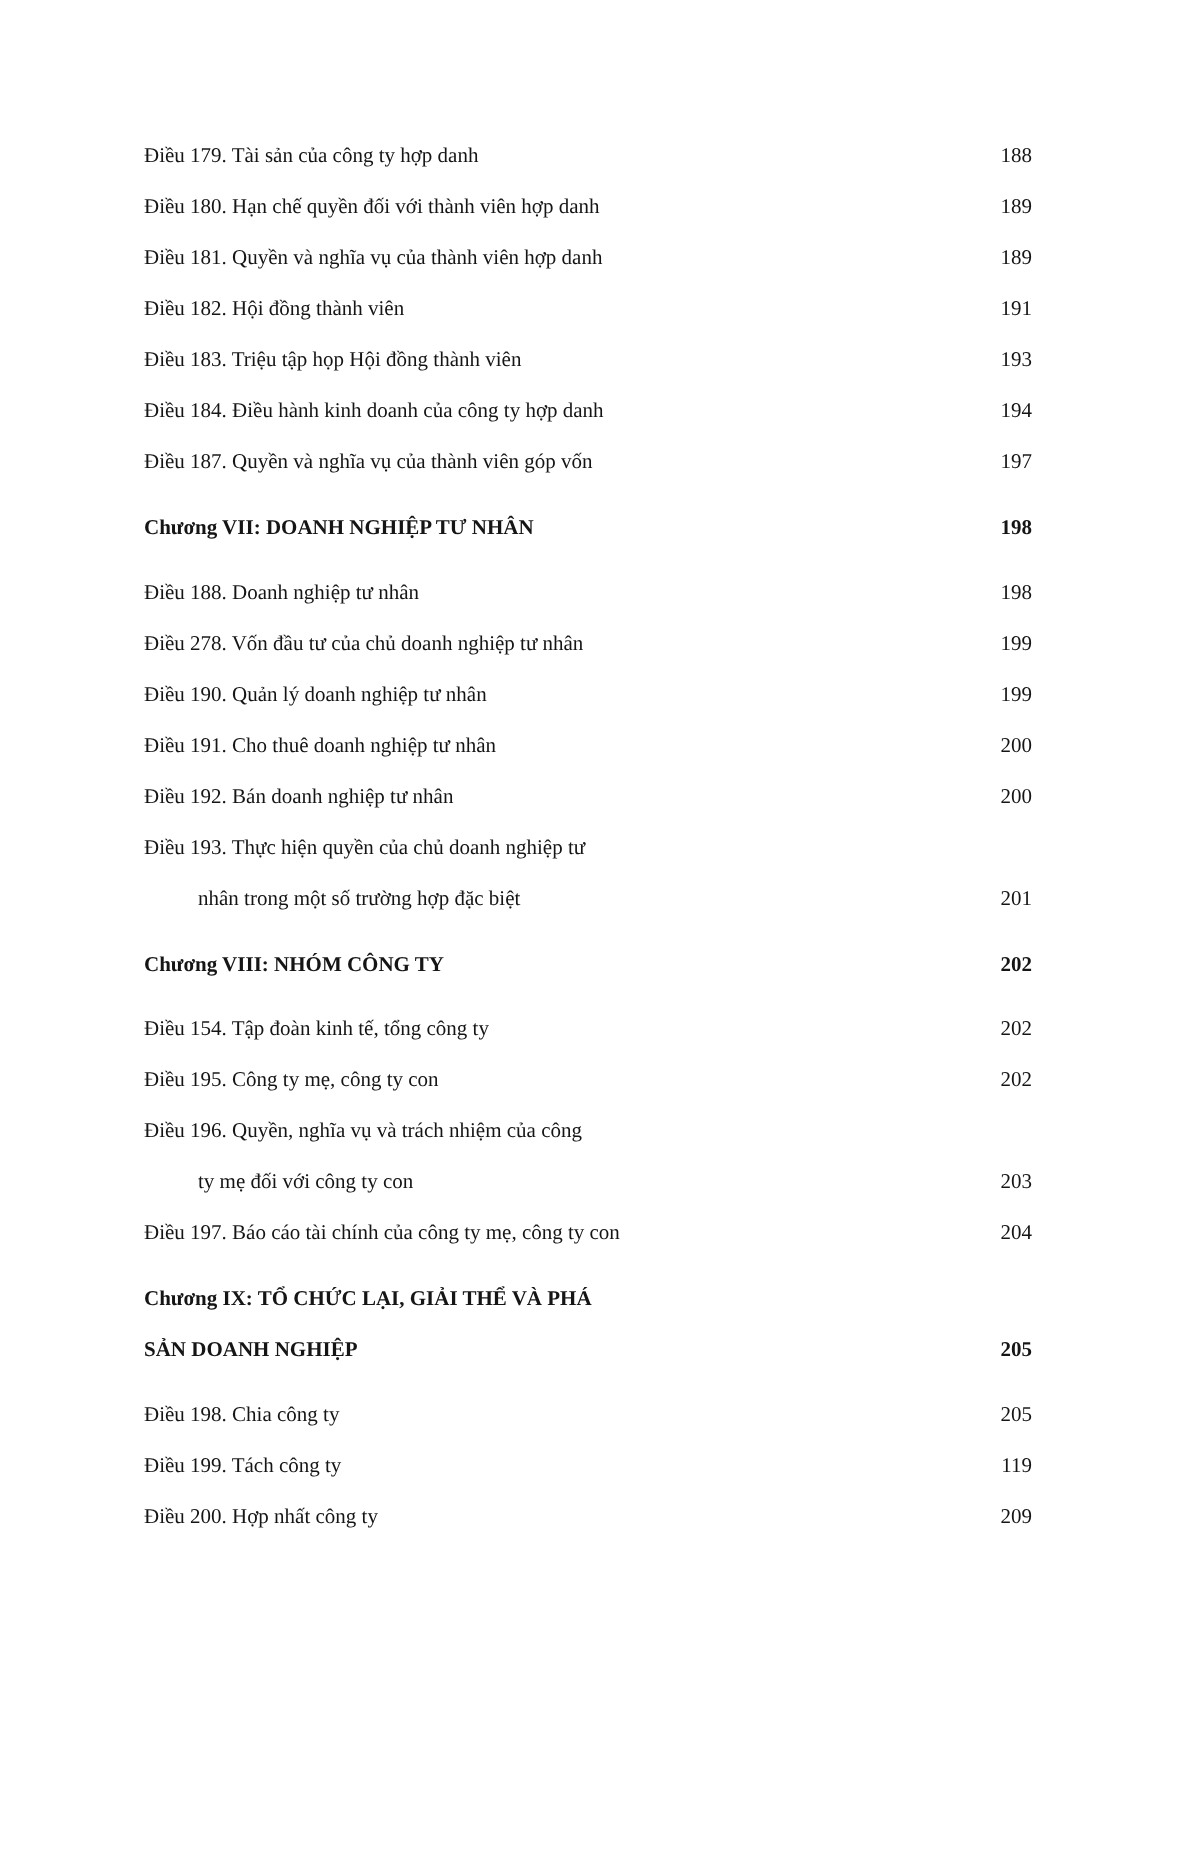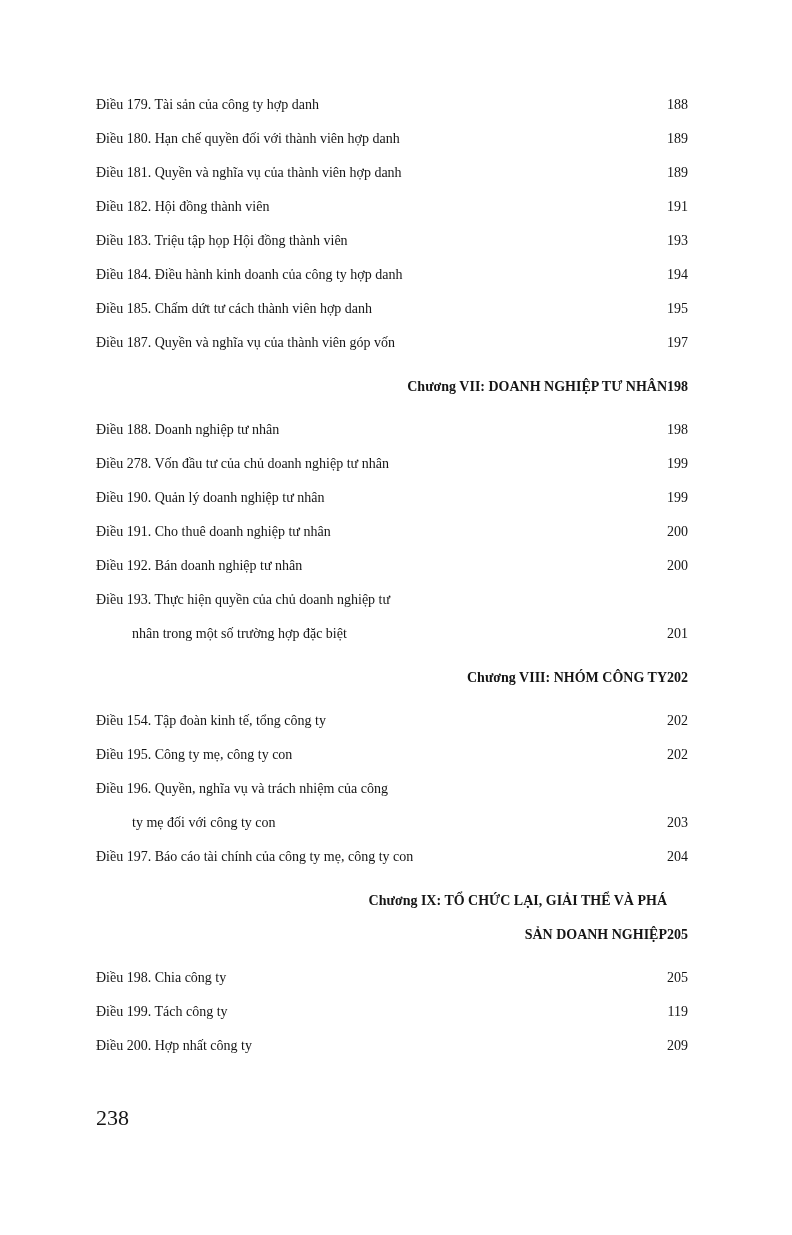--- a/index.html
+++ b/index.html
@@ -31,21 +31,21 @@
   }
   .toc-page {
     margin-left: 0;
     white-space: nowrap;
   }
   .chapter-row {
     font-weight: 700;
     margin: 10px 0 9px 0;
   }
   .chapter-row .toc-label {
-    text-align: right;
+    text-align: left;
     padding-left: 0;
     text-indent: 0;
   }
   .footer {
     font-size: 22px;
     line-height: 34px;
     margin-top: 38px;
   }
 </style>
 </head>
@@ -69,24 +69,20 @@
     <span class="toc-label">Điều 182. Hội đồng thành viên</span>
     <span class="toc-page">191</span>
   </div>
   <div class="toc-row">
     <span class="toc-label">Điều 183. Triệu tập họp Hội đồng thành viên</span>
     <span class="toc-page">193</span>
   </div>
   <div class="toc-row">
     <span class="toc-label">Điều 184. Điều hành kinh doanh của công ty hợp danh</span>
     <span class="toc-page">194</span>
-  </div>
-  <div class="toc-row">
-    <span class="toc-label">Điều 185. Chấm dứt tư cách thành viên hợp danh</span>
-    <span class="toc-page">195</span>
   </div>
   <div class="toc-row">
     <span class="toc-label">Điều 187. Quyền và nghĩa vụ của thành viên góp vốn</span>
     <span class="toc-page">197</span>
   </div>
 
   <div class="toc-row chapter-row">
     <span class="toc-label">Chương VII: DOANH NGHIỆP TƯ NHÂN</span>
     <span class="toc-page">198</span>
   </div>
@@ -152,15 +148,14 @@
   </div>
   <div class="toc-row">
     <span class="toc-label">Điều 199. Tách công ty</span>
     <span class="toc-page">119</span>
   </div>
   <div class="toc-row">
     <span class="toc-label">Điều 200. Hợp nhất công ty</span>
     <span class="toc-page">209</span>
   </div>
 
-  <div class="footer">238</div>
 
 </div>
 
 </body></html>

